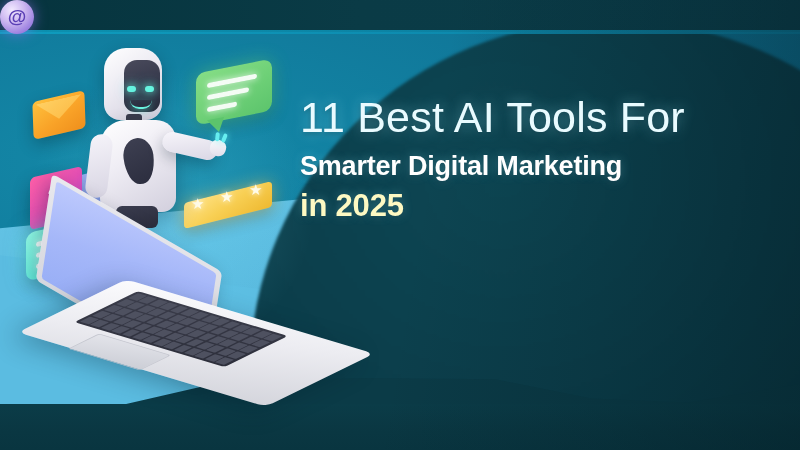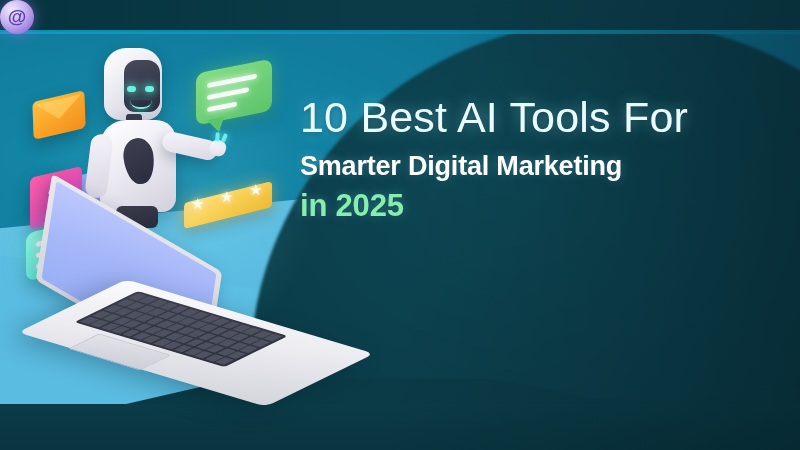--- a/index.html
+++ b/index.html
@@ -78,21 +78,21 @@
     font-size:27px;line-height:38px;
     font-weight:700;letter-spacing:-.2px;
     color:#ffffff;
     text-shadow:0 0 10px rgba(140,235,255,.35),0 2px 4px rgba(0,30,40,.4);
     white-space:nowrap;
   }
   .hl-line3{
     margin-top:2px;
     font-size:31px;line-height:38px;
     font-weight:700;letter-spacing:-.2px;
-    color:#86efac;
+    color:#fef9c3;
     text-shadow:0 0 10px rgba(140,235,255,.35),0 2px 4px rgba(0,30,40,.4);
     white-space:nowrap;
   }
 
   
   .illus{position:absolute;left:0;top:0;width:330px;height:400px;}
 
   
   .card{position:absolute;border-radius:5px;}
   .card-mail{
@@ -439,18 +439,18 @@
             <i class="key"></i>
             <i class="key"></i>
             <i class="key"></i>
         </div>
         <div class="trackpad"></div>
       </div>
     </div>
   </div>
 
   <div class="headline">
-    <div class="hl-line1">10 Best AI Tools For</div>
+    <div class="hl-line1">11 Best AI Tools For</div>
     <div class="hl-line2">Smarter Digital Marketing</div>
     <div class="hl-line3">in 2025</div>
   </div>
 
 </div>
 
 </body></html>

